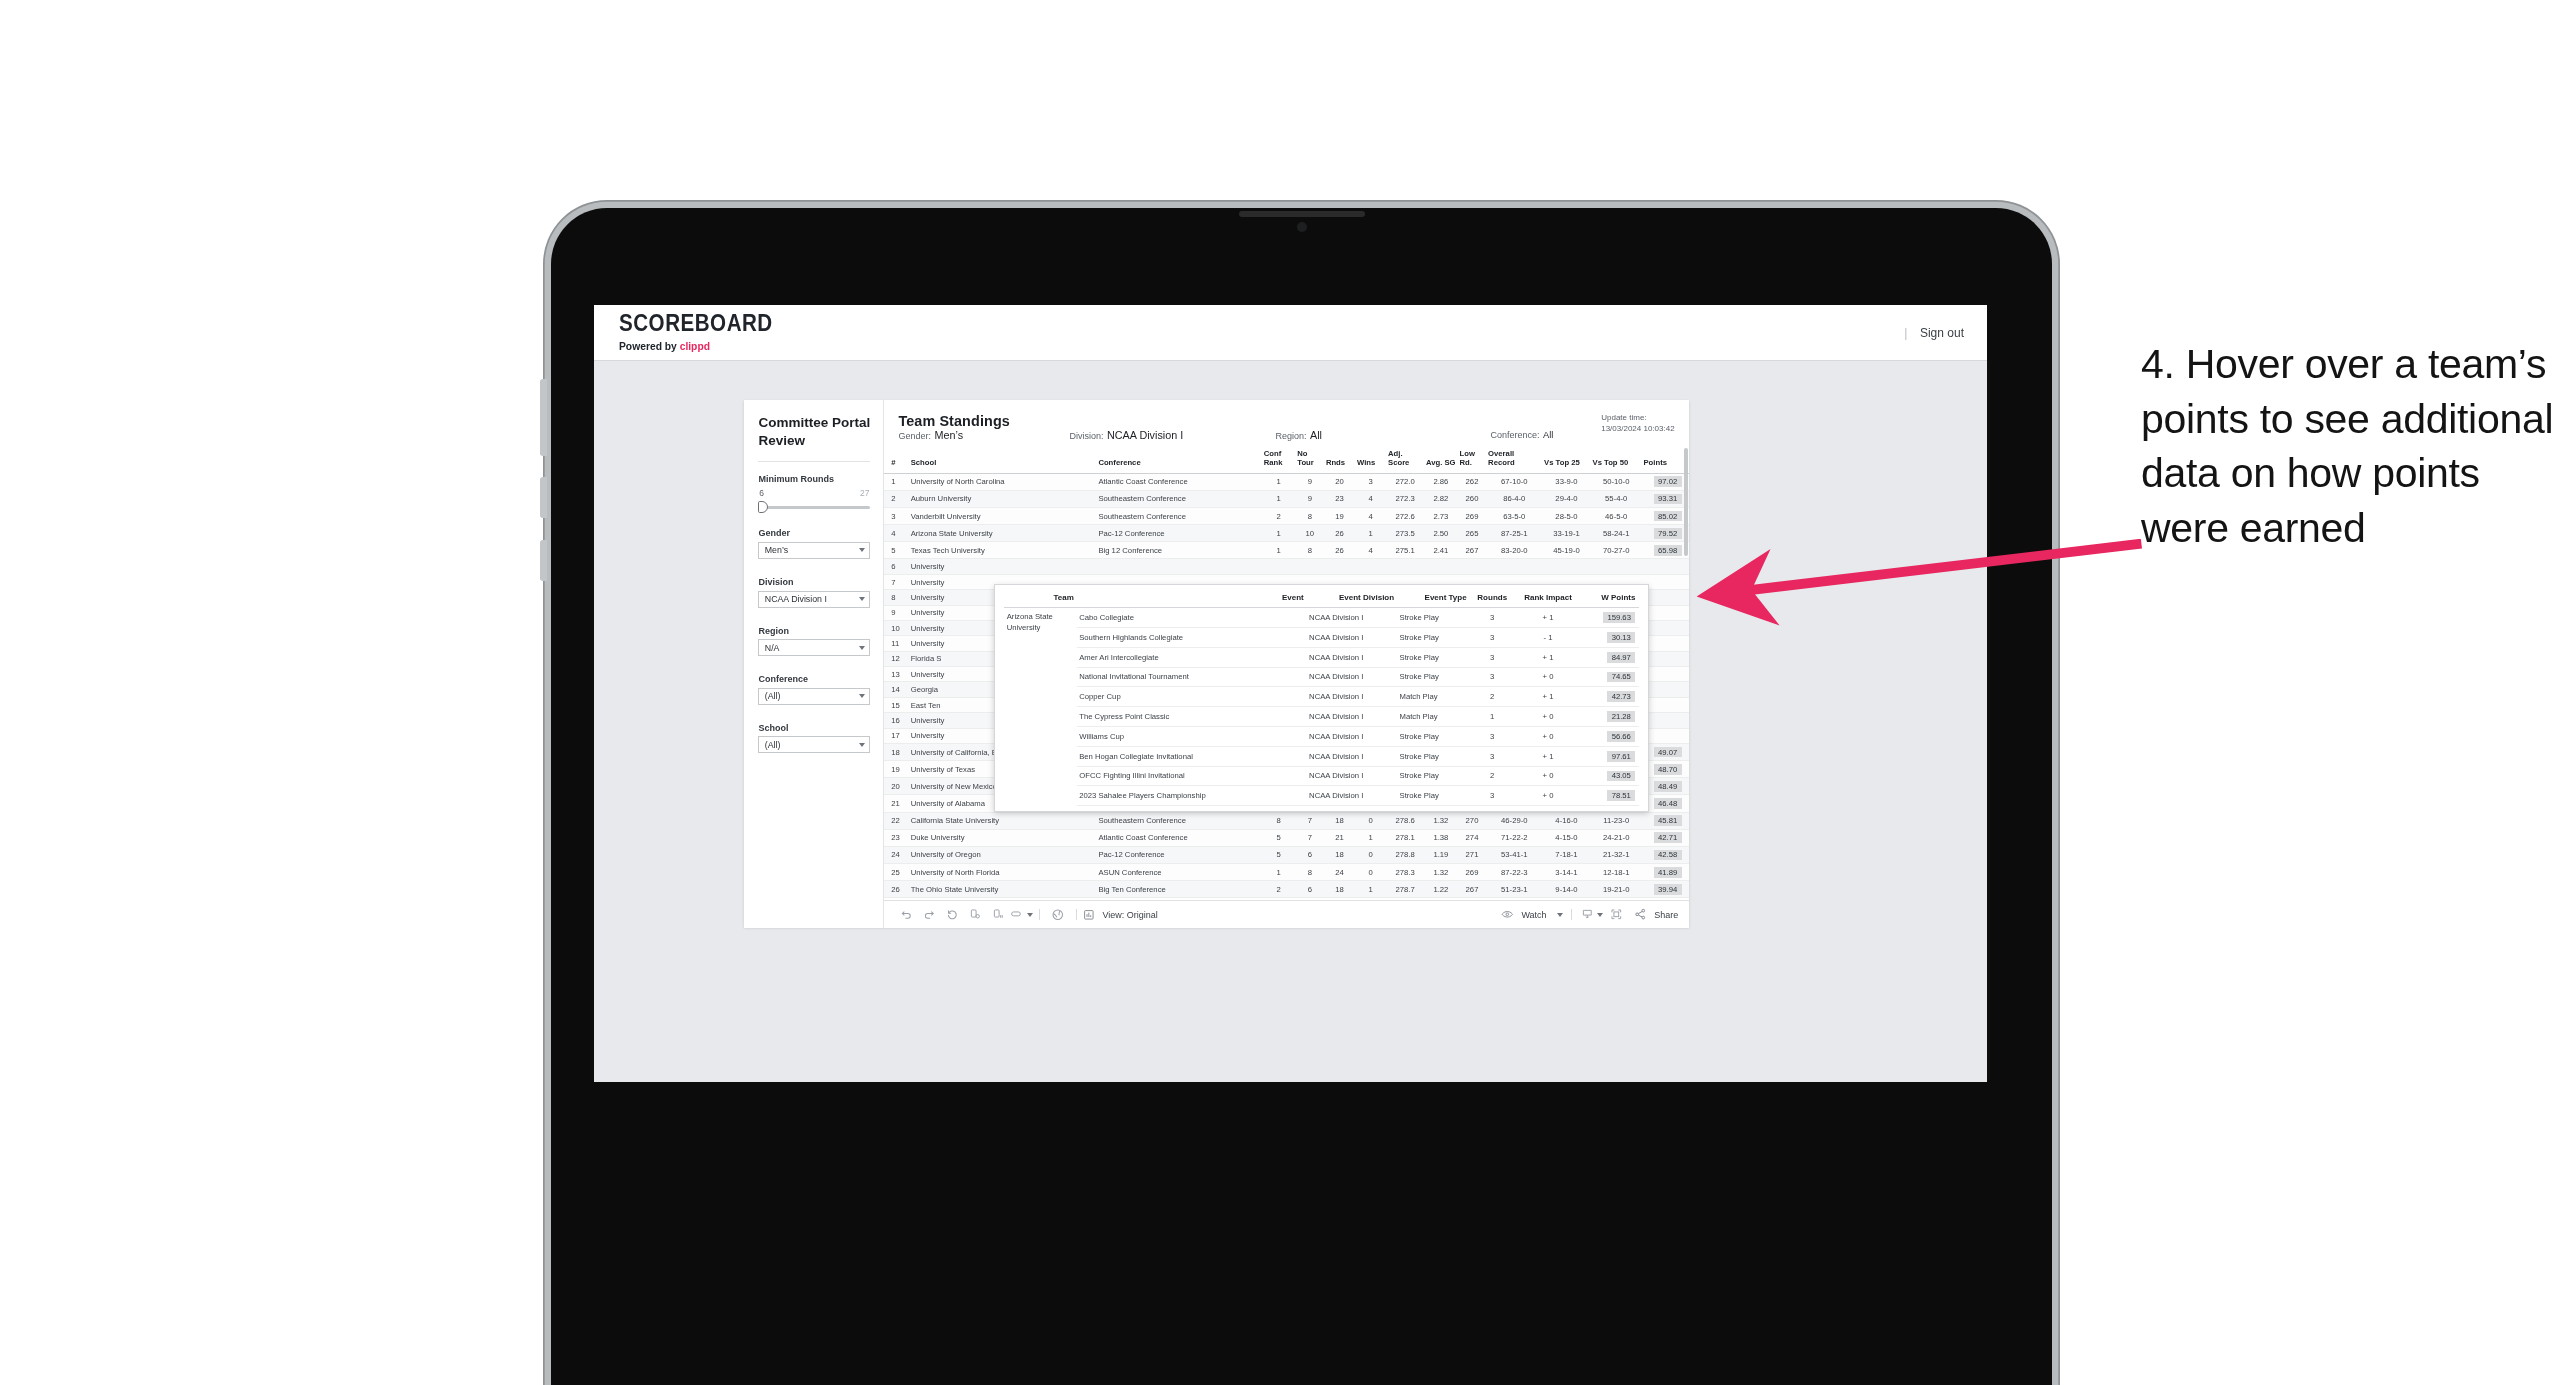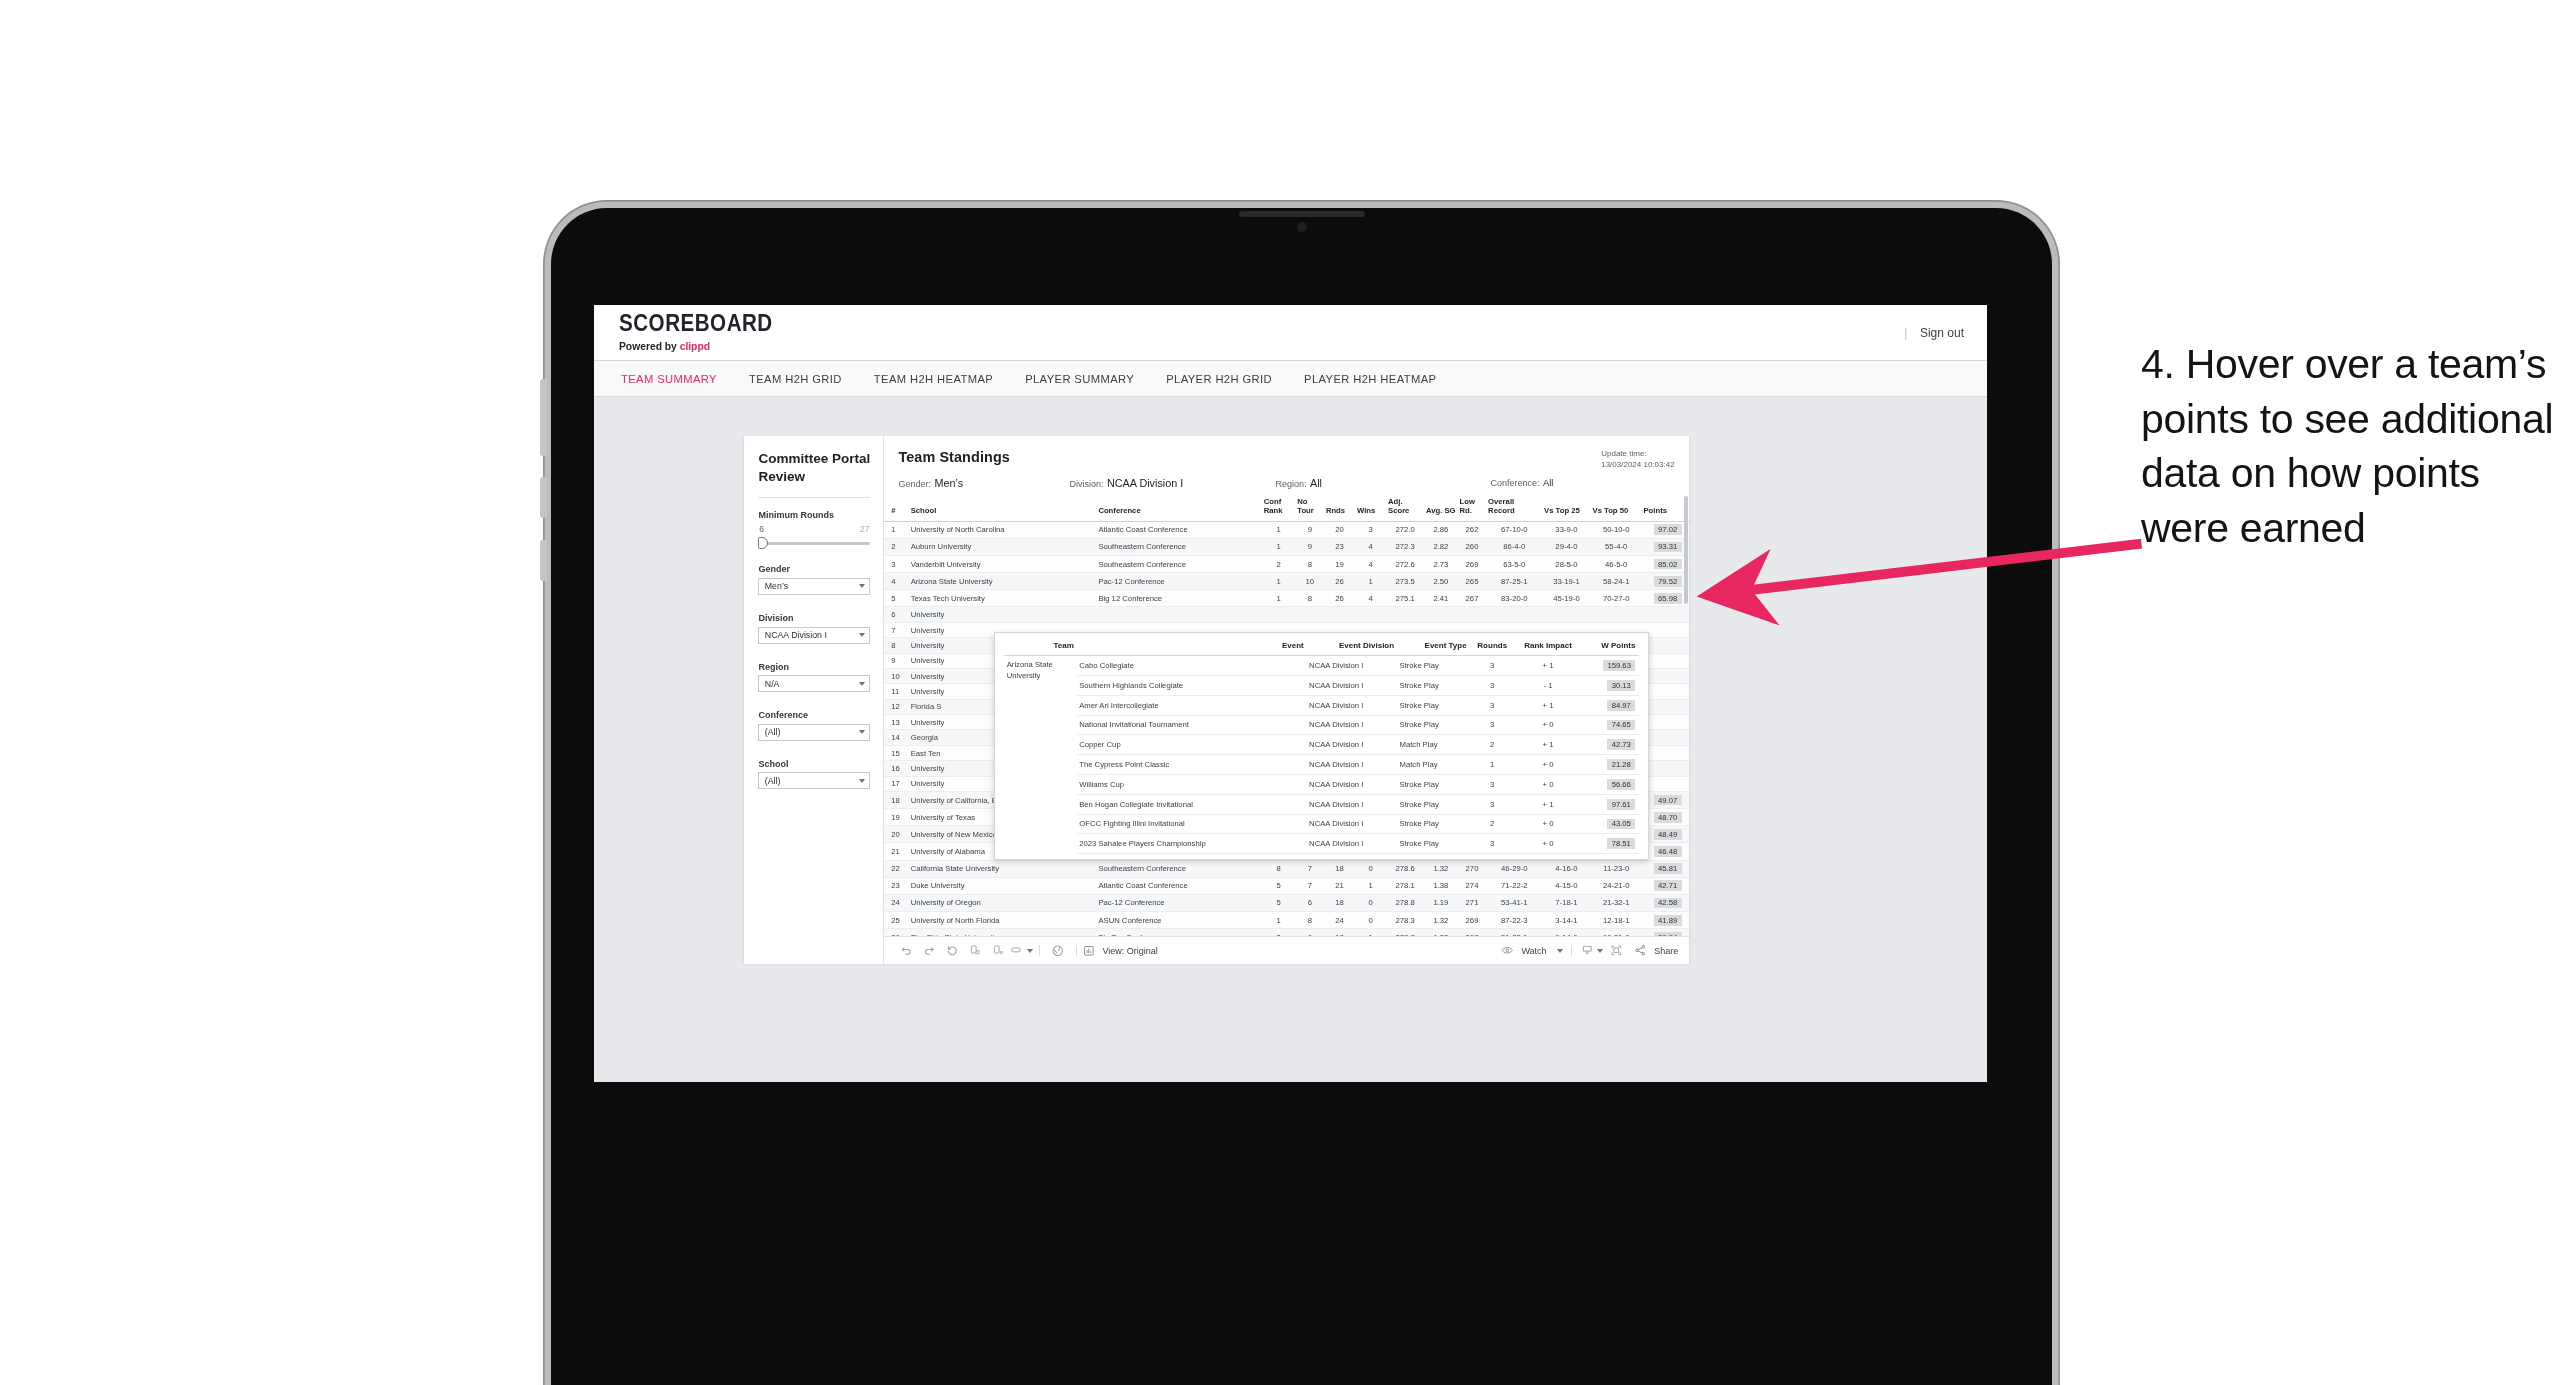--- a/index.html
+++ b/index.html
@@ -132,21 +132,21 @@
   .f-spacer { height:2.7px; }
 
   
   .content { flex:1; min-width:0; display:flex; flex-direction:column; background:#fff; }
   .content-head { padding:12.6px 14.4px 7.2px 14.4px; position:relative; }
   .content-head h1 { font-size:14.4px; font-weight:600; color:#1c1f24; letter-spacing:0.1px; }
   .update {
     position:absolute; right:14.4px; top:11.7px; text-align:left;
     font-size:8px; color:#5b6168; line-height:1.45;
   }
-  .meta-row { display:flex; margin-top:12px; font-size:9px; color:#5b6168; }
+  .meta-row { display:flex; margin-top:0; font-size:9px; color:#5b6168; }
   .meta-row .m { display:flex; gap:3.6px; align-items:baseline; }
   .meta-row .m:nth-child(1){ width:171px; }
   .meta-row .m:nth-child(2){ width:206px; }
   .meta-row .m:nth-child(3){ width:215px; }
   .meta-row .mv { font-size:10.8px; color:#1c1f24; font-weight:500; }
   .meta-row .mv.plain { font-size:9.4px; font-weight:400; color:#2b3036; }
 
   
   .tbl-wrap { flex:1; min-height:0; position:relative; overflow:hidden; }
   table.standings { width:100%; border-collapse:collapse; table-layout:fixed; }
@@ -261,28 +261,20 @@
         <div class="brand">
           <div class="brand-name">SCOREBOARD</div>
           <div class="brand-sub"><span>Powered by </span><span class="clippd">clippd</span></div>
         </div>
         <div class="header-right">
           <span class="pipe">|</span>
           <span class="signout">Sign out</span>
         </div>
       </div>
 
-      <div class="sub-nav">
-        <a href="#" class="active">TEAM SUMMARY</a>
-        <a href="#">TEAM H2H GRID</a>
-        <a href="#">TEAM H2H HEATMAP</a>
-        <a href="#">PLAYER SUMMARY</a>
-        <a href="#">PLAYER H2H GRID</a>
-        <a href="#">PLAYER H2H HEATMAP</a>
-      </div>
 
       <div class="canvas">
         <div class="viz">
           <div class="viz-body">
 
             <div class="filters">
               <h2>Committee Portal Review</h2>
               <hr>
 
               <div class="f-group">

